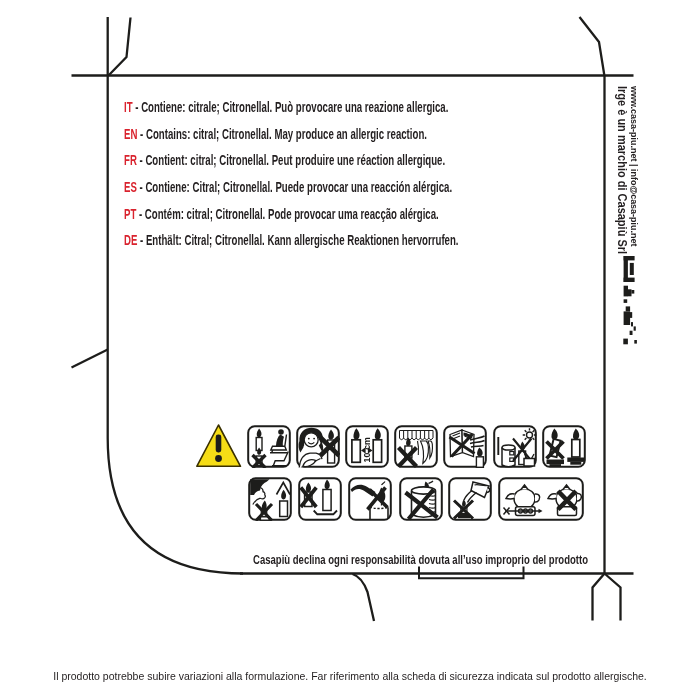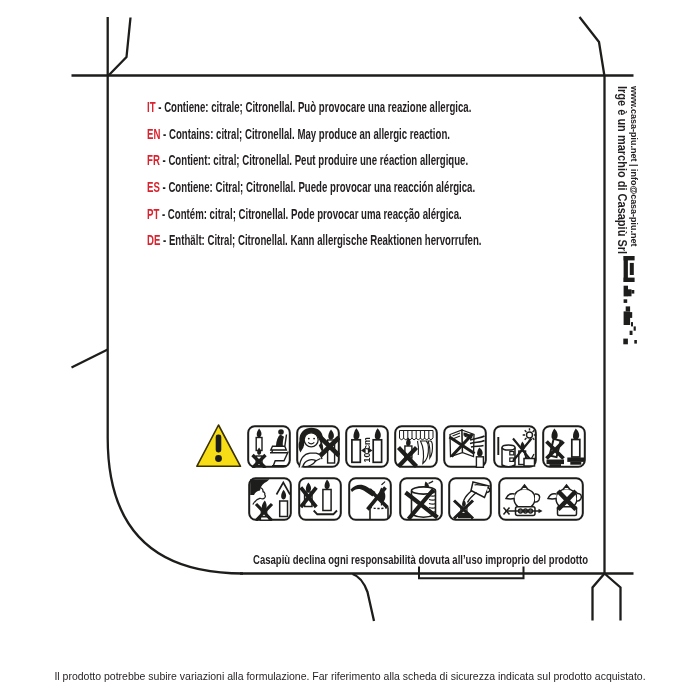--- a/index.html
+++ b/index.html
@@ -32,21 +32,21 @@
     <path d="M352.5,574 Q362,577 367.5,592 L374,621"></path>
 
     <path d="M604.5,573.5 L592.5,587.5 V620.5 M604.5,573.5 L620.5,587.5 V620.5"></path>
   </g>
 
   <g fill="none" stroke="#1d1d1b" stroke-width="2">
     <path d="M419,566.5 V578.3 H523.5 V566.5"></path>
   </g>
 </svg>
 
-<div class="abs" style="left:124px;top:94px;margin-left:23px;">
+<div class="abs" style="left:124px;top:94px;">
 
   <div class="cond" style="font-size:14.6px;transform:scaleX(0.66);height:26.7px;line-height:26.7px;"><span class="red">IT</span> - Contiene: citrale; Citronellal. Può provocare una reazione allergica.</div>
 
   <div class="cond" style="font-size:14.6px;transform:scaleX(0.66);height:26.7px;line-height:26.7px;"><span class="red">EN</span> - Contains: citral; Citronellal. May produce an allergic reaction.</div>
 
   <div class="cond" style="font-size:14.6px;transform:scaleX(0.66);height:26.7px;line-height:26.7px;"><span class="red">FR</span> - Contient: citral; Citronellal. Peut produire une réaction allergique.</div>
 
   <div class="cond" style="font-size:14.6px;transform:scaleX(0.66);height:26.7px;line-height:26.7px;"><span class="red">ES</span> - Contiene: Citral; Citronellal. Puede provocar una reacción alérgica.</div>
 
   <div class="cond" style="font-size:14.6px;transform:scaleX(0.66);height:26.7px;line-height:26.7px;"><span class="red">PT</span> - Contém: citral; Citronellal. Pode provocar uma reacção alérgica.</div>
@@ -77,21 +77,21 @@
     <rect x="3.6" y="57.4" width="6.5" height="13.6"></rect>
     <rect x="10" y="58.1" width="2.2" height="5.8"></rect>
     <rect x="11" y="68.1" width="2" height="4.3"></rect>
     <rect x="13.6" y="72.4" width="2.2" height="4.3"></rect>
     <rect x="9.6" y="76.7" width="2.9" height="4.3"></rect>
     <rect x="3.3" y="84.6" width="4.6" height="5.7"></rect>
     <rect x="14.3" y="86" width="2.6" height="3.6"></rect>
   </g>
 </svg>
 
-<div class="abs" style="left:0;top:670px;width:700px;text-align:center;font-size:10.5px;color:#231f20;">Il prodotto potrebbe subire variazioni alla formulazione. Far riferimento alla scheda di sicurezza indicata sul prodotto acquistato.</div>
+<div class="abs" style="left:0;top:670px;width:700px;text-align:center;font-size:10.5px;color:#231f20;">Il prodotto potrebbe subire variazioni alla formulazione. Far riferimento alla scheda di sicurezza indicata sul prodotto allergische.</div>
 
 <svg class="abs" style="left:194px;top:421px;" width="52" height="49" viewBox="0 0 52 49">
   <path d="M24.5,4 L46.5,45.3 H2.8 Z" fill="#f6dd16" stroke="#3a3000" stroke-width="1.6" stroke-linejoin="round"></path>
   <rect x="21.7" y="13.5" width="5.6" height="18" rx="2.4" fill="#1d1d1b"></rect>
   <circle cx="24.5" cy="37.5" r="3.4" fill="#1d1d1b"></circle>
 </svg>
 
 <svg class="abs" style="left:246.5px;top:424.5px;" width="44" height="43" viewBox="0 0 44 43">
   <rect x="1.2" y="1.2" width="41.6" height="40.6" rx="6.5" fill="#fff" stroke="#1d1d1b" stroke-width="2"></rect>
   <g stroke="#1d1d1b" fill="none" stroke-width="1.4">

